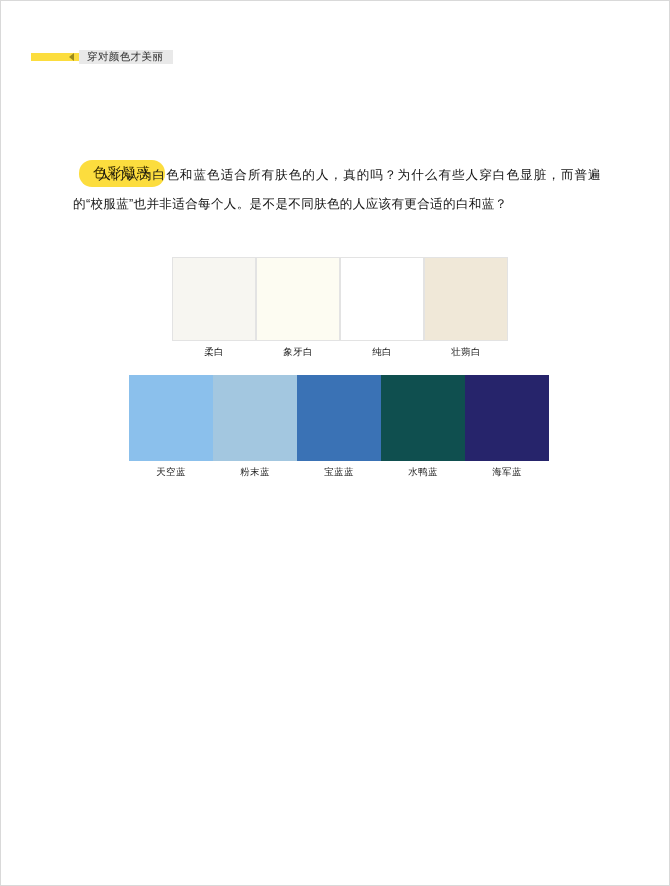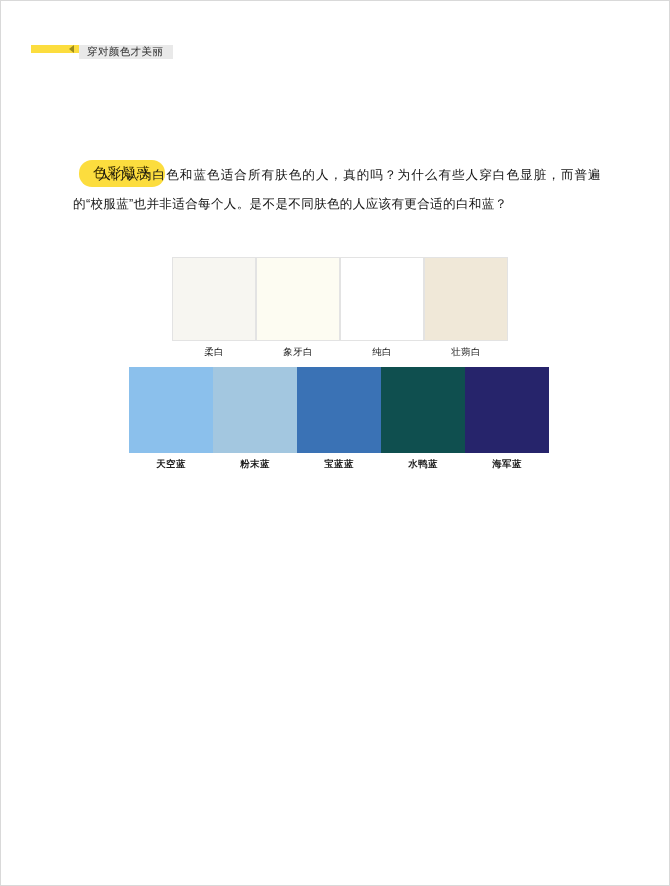--- a/index.html
+++ b/index.html
@@ -23,21 +23,21 @@
     box-sizing: border-box;
     border: 1px solid #d9d9d9;
   }
 
   
   .header {
     position: absolute;
     top: 44px;
     left: 30px;
     display: flex;
-    align-items: flex-start;
+    align-items: center;
     height: 24px;
     border-radius: 7px;
   }
   .header-tab {
     width: 48px;
     background: #fcdd3e;
     display: flex;
     align-items: center;
     justify-content: flex-end;
     padding-right: 5px;
@@ -119,22 +119,21 @@
   }
   .swatch-label {
     font-size: 9.5px;
     color: #1b1b1b;
     margin-top: 5px;
     margin-bottom: 4px;
     letter-spacing: 0.3px;
     white-space: nowrap;
   }
   .row-dark {
-    margin-top: 4px;
-    font-weight: bold;
+    margin-top: 12px;
   }
   .row-dark .swatch-chip {
     height: 86px;
   }
 </style>
 </head>
 <body>
 
 <div class="page">
 

